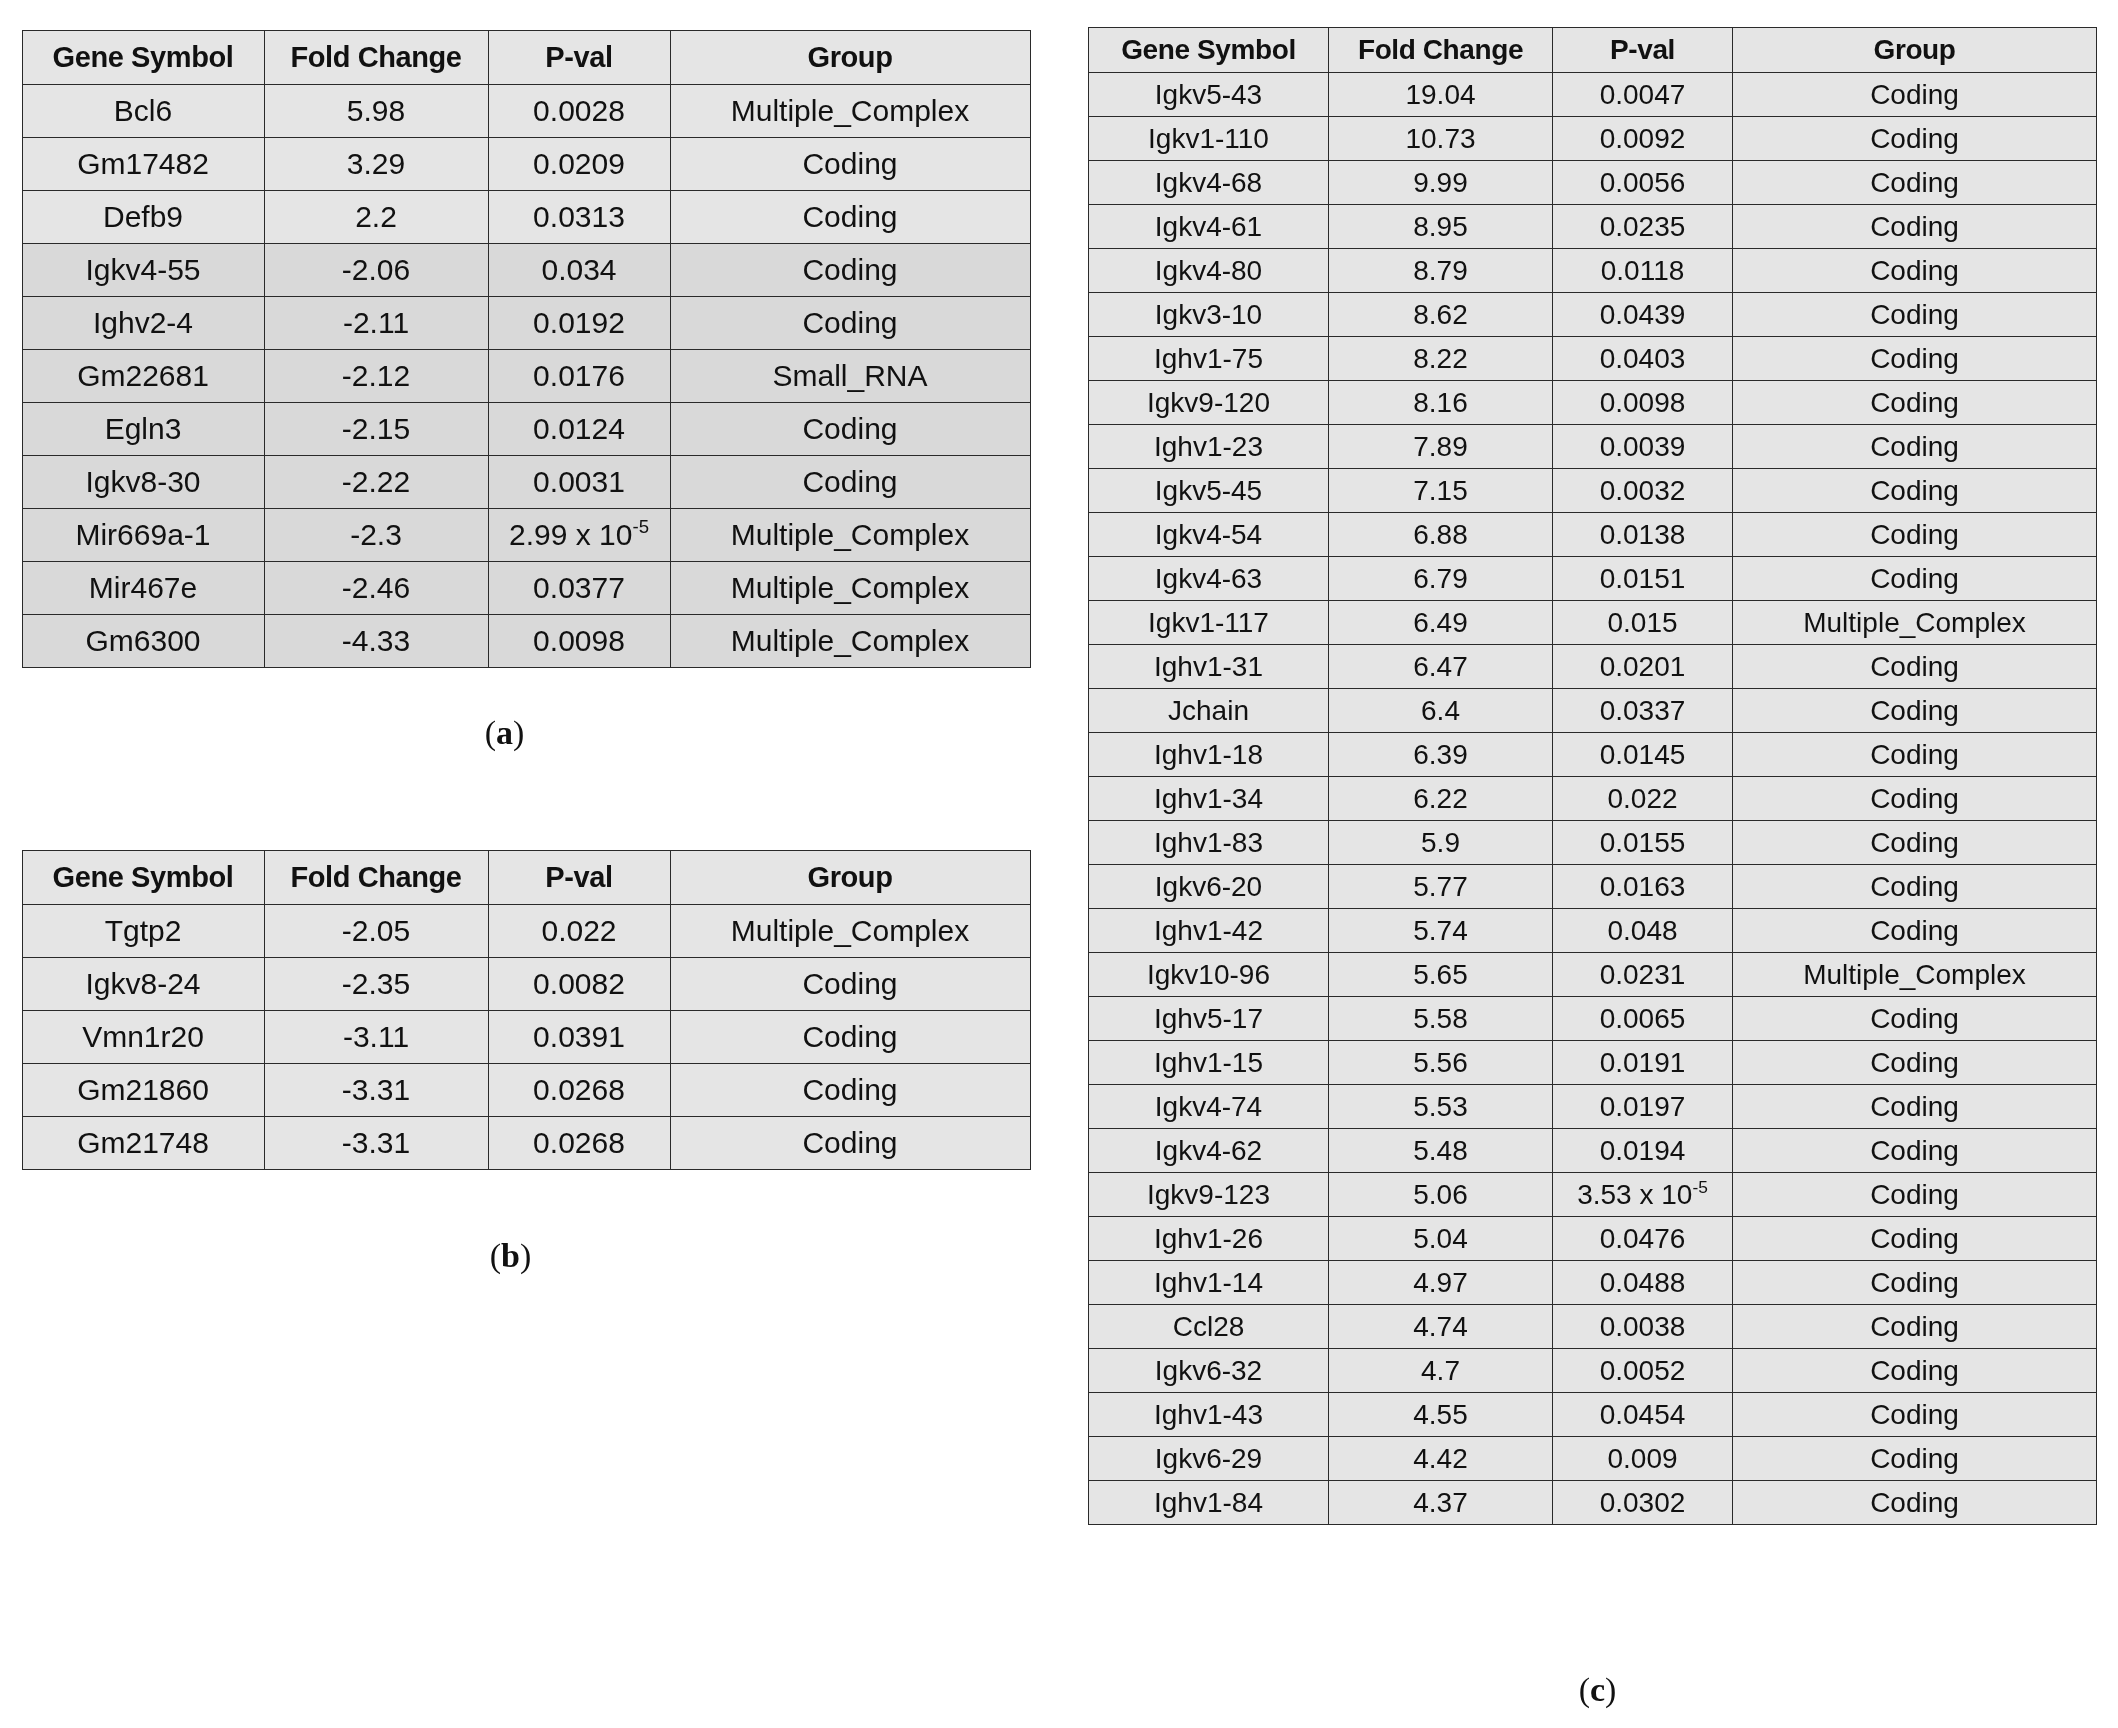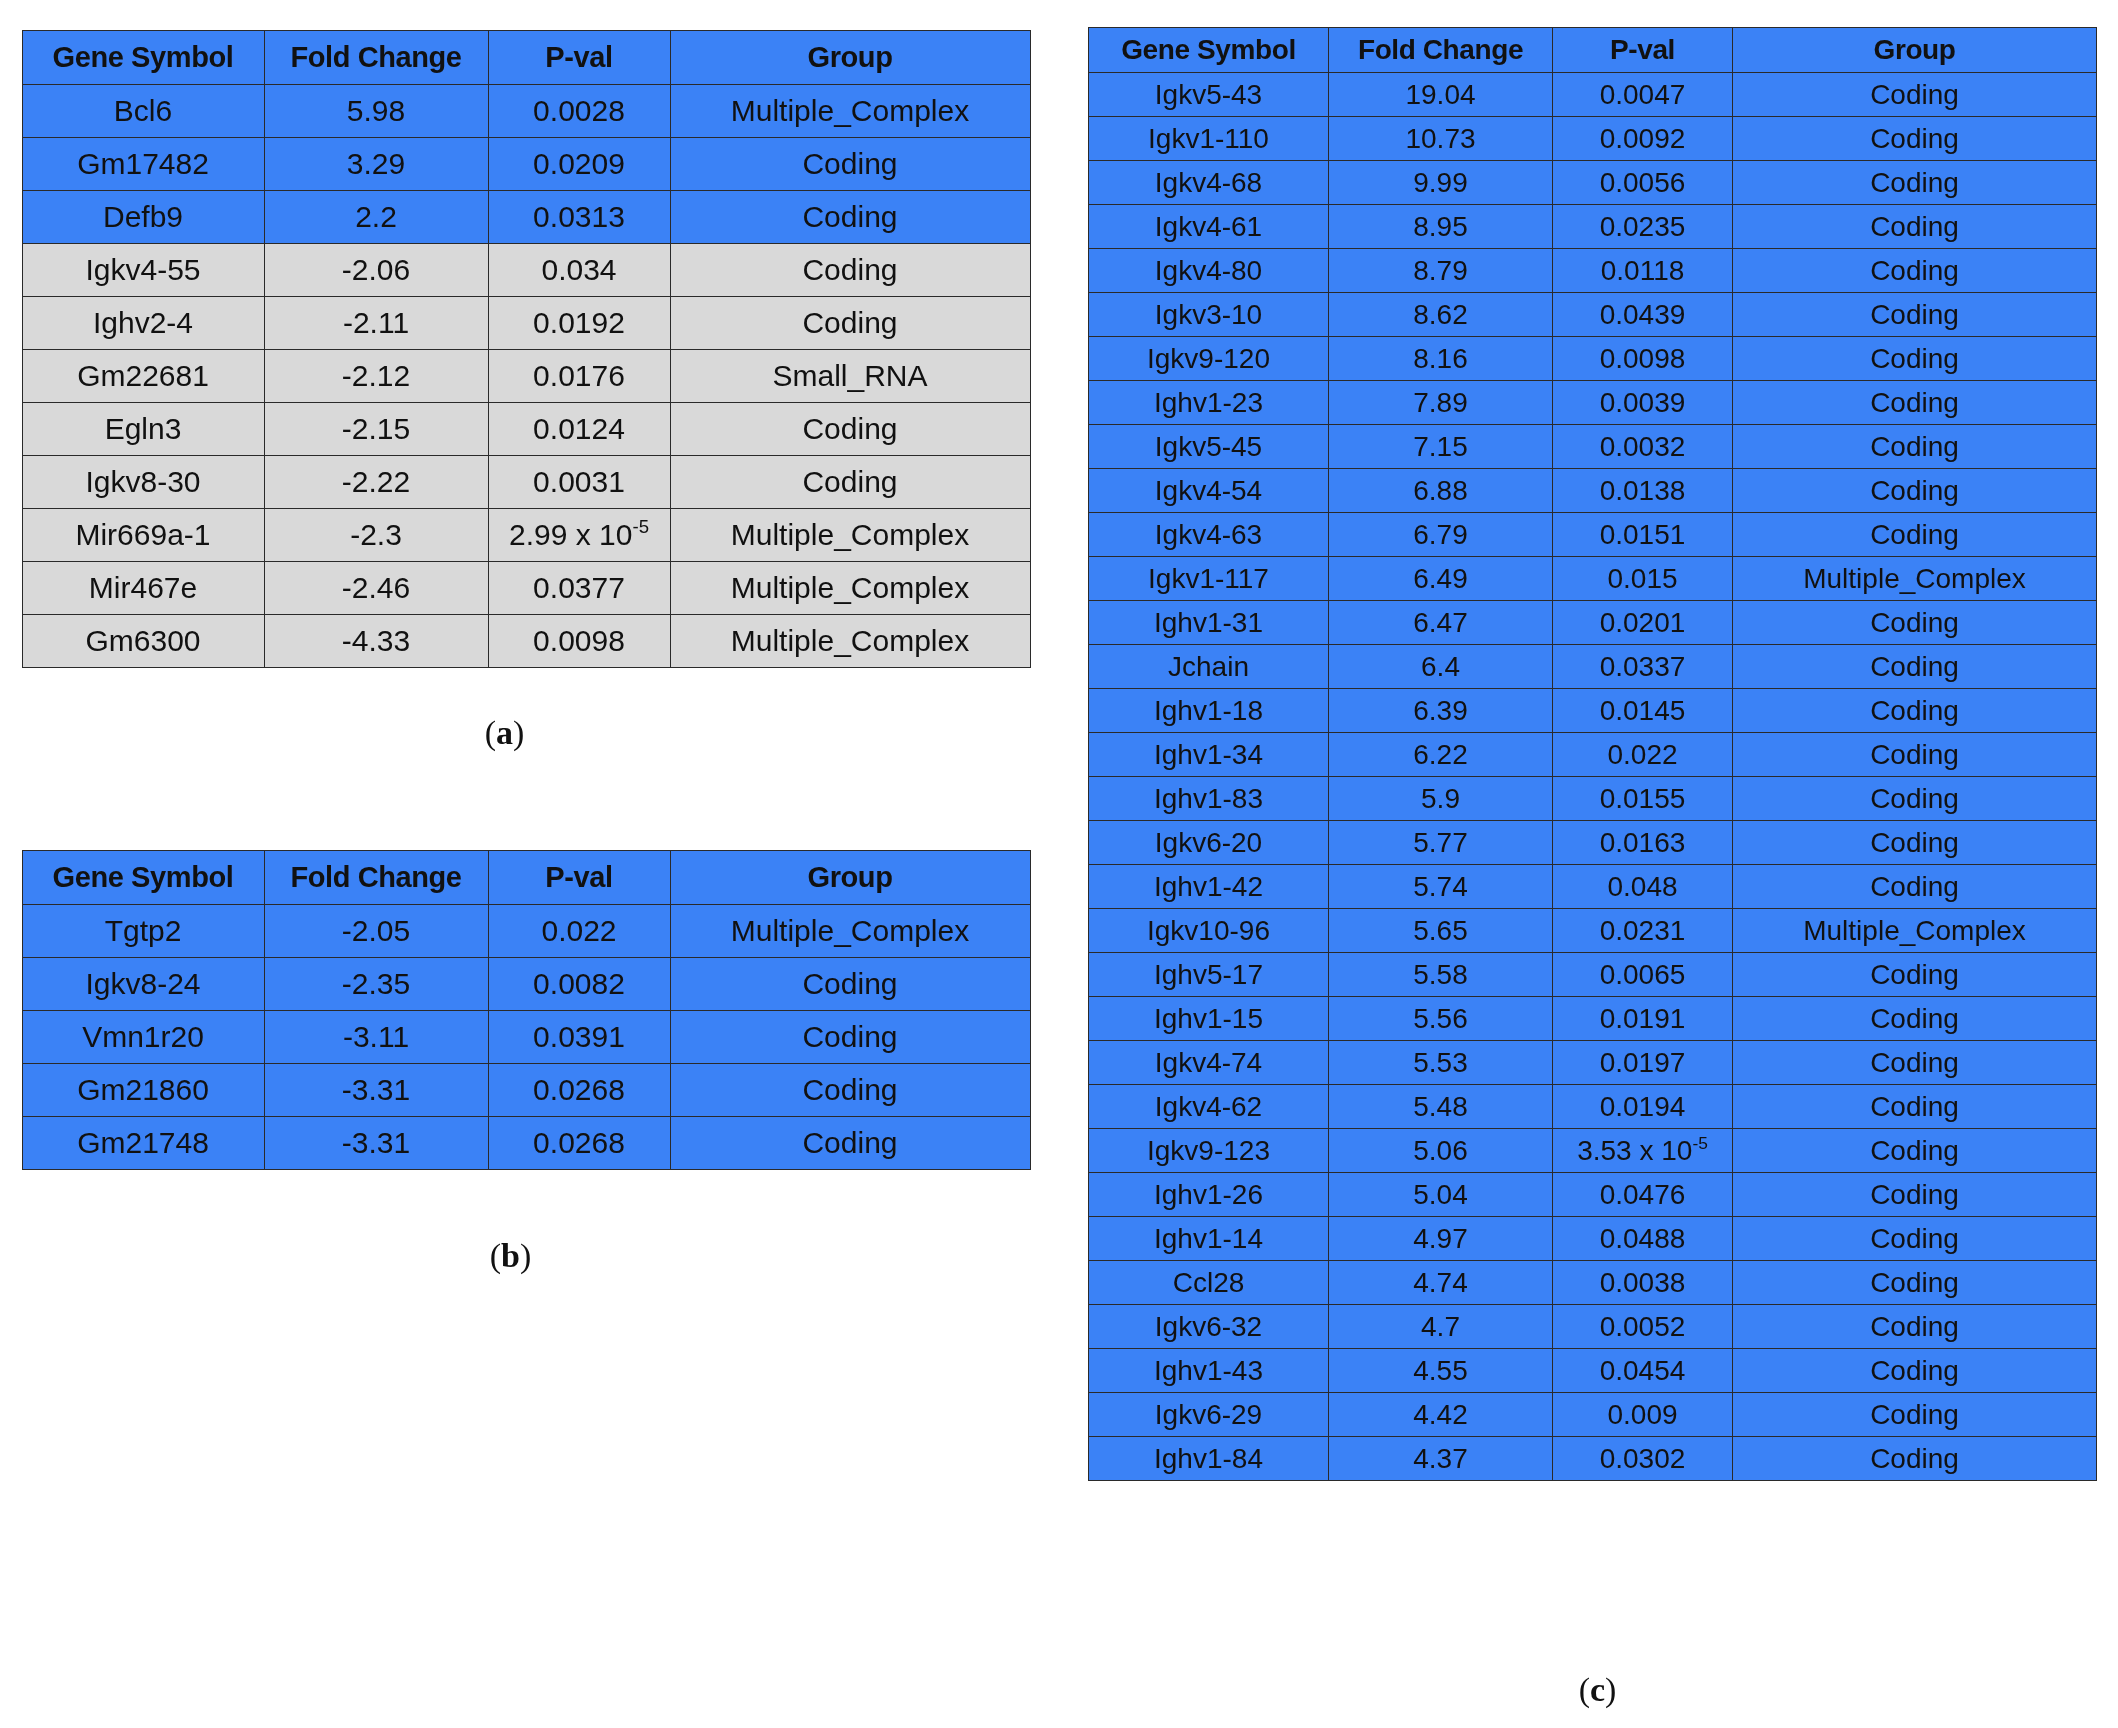--- a/index.html
+++ b/index.html
@@ -12,21 +12,21 @@
     height: 1728px;
     position: relative;
     overflow: hidden;
     font-family: "Liberation Sans", sans-serif;
     color: #111111;
   }
   .gtable {
     position: absolute;
     border-collapse: collapse;
     table-layout: fixed;
-    background: #3b82f6;
+    background: #e5e5e5;
   }
   .gtable th, .gtable td {
     border: 1.5px solid #2a2a2a;
     text-align: center;
     vertical-align: middle;
     padding: 0;
     white-space: nowrap;
     overflow: hidden;
   }
   .gtable th {
@@ -248,20 +248,26 @@
         <td><span>0.0118</span></td>
         <td><span>Coding</span></td>
       </tr>
       <tr>
         <td><span>Igkv3-10</span></td>
         <td><span>8.62</span></td>
         <td><span>0.0439</span></td>
         <td><span>Coding</span></td>
       </tr>
       <tr>
+        <td><span>Ighv1-75</span></td>
+        <td><span>8.22</span></td>
+        <td><span>0.0403</span></td>
+        <td><span>Coding</span></td>
+      </tr>
+      <tr>
         <td><span>Igkv9-120</span></td>
         <td><span>8.16</span></td>
         <td><span>0.0098</span></td>
         <td><span>Coding</span></td>
       </tr>
       <tr>
         <td><span>Ighv1-23</span></td>
         <td><span>7.89</span></td>
         <td><span>0.0039</span></td>
         <td><span>Coding</span></td>

